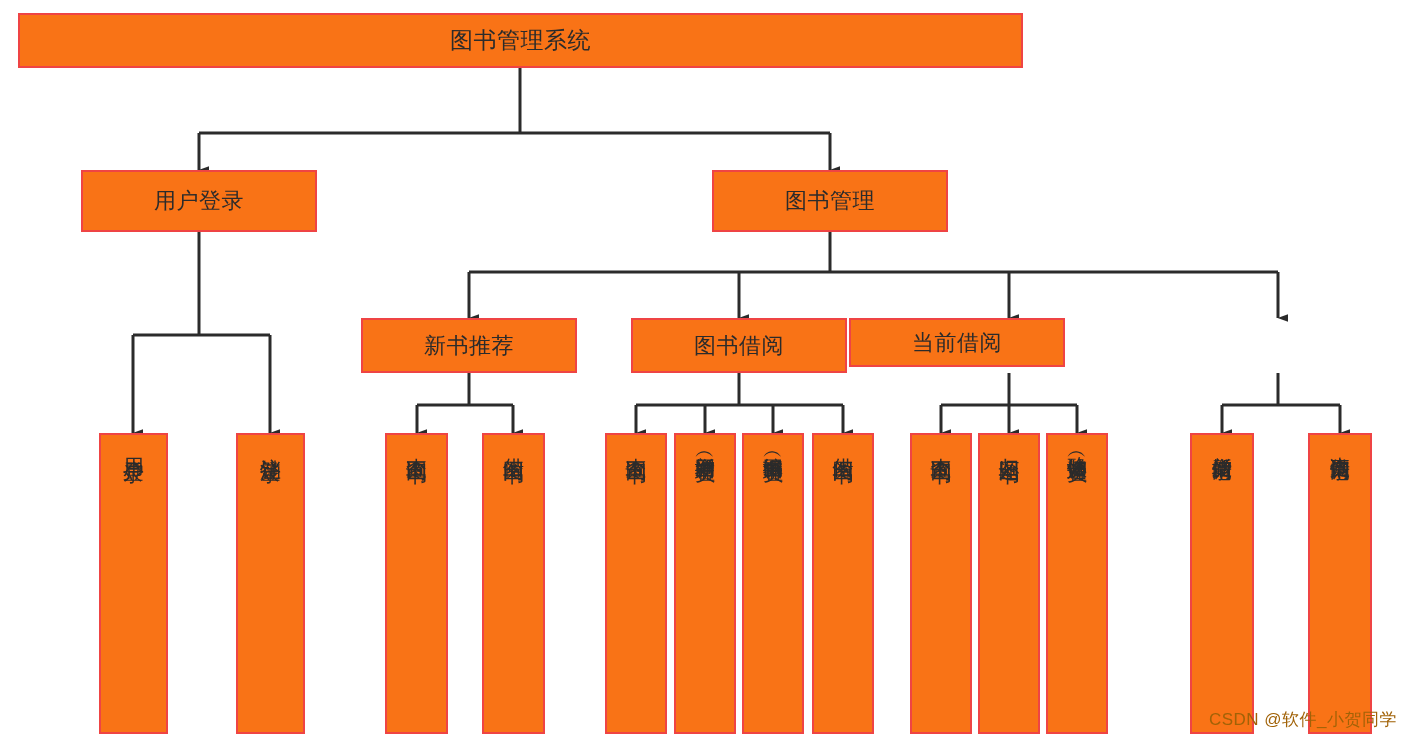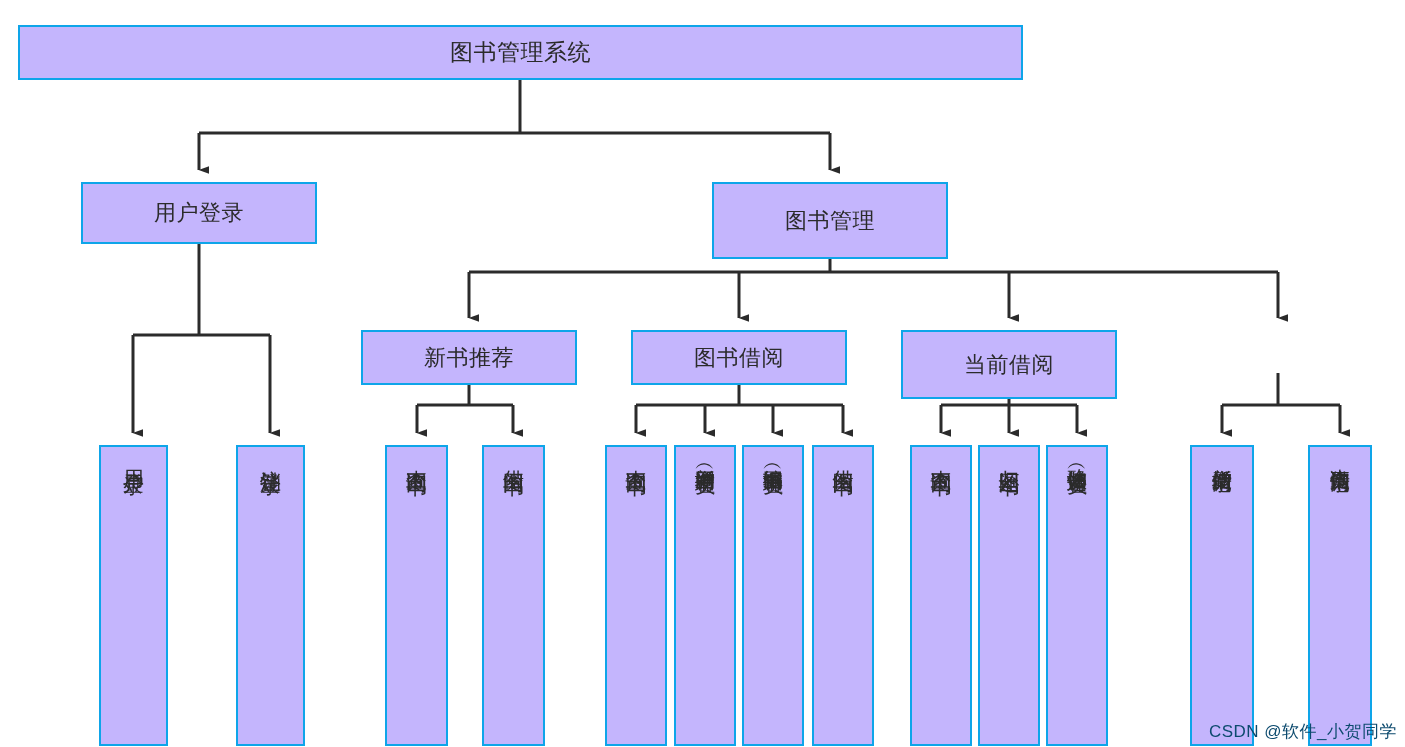--- a/index.html
+++ b/index.html
@@ -23,27 +23,26 @@
     position: absolute;
     left: 0;
     top: 0;
     width: 1405px;
     height: 747px;
     pointer-events: none;
   }
   .node {
     position: absolute;
     box-sizing: border-box;
-    background: #c4b5fd;
-    border: 2px solid #0ea5e9;
+    background: #f97316;
+    border: 2px solid #ef4444;
     display: flex;
     align-items: center;
     justify-content: center;
     overflow: hidden;
-    margin-top: 12px;
   }
   .node-label {
     color: #2b2b2b;
     letter-spacing: 0.5px;
     line-height: 1.18;
     text-align: center;
     white-space: nowrap;
   }
   .node.horizontal .node-label {
     font-size: 22px;
@@ -64,23 +63,23 @@
     letter-spacing: 2px;
     white-space: normal;
   }
   .node.vertical.tall-text .node-label {
     font-size: 20px;
     letter-spacing: 1px;
   }
   .watermark {
     position: absolute;
     right: 8px;
-    bottom: 4px;
+    bottom: 16px;
     font-size: 17px;
-    color: #0c4a6e;
+    color: #a16207;
     letter-spacing: 0.5px;
     white-space: nowrap;
   }
 </style>
 </head>
 <body>
 
 <div id="diagram-root">
 
   <svg class="edges" viewBox="0 0 1405 747" xmlns="http://www.w3.org/2000/svg">
@@ -135,33 +134,33 @@
   </svg>
 
   <div class="node root horizontal" style="left:18px; top:13px; width:1005px; height:55px;">
     <span class="node-label">图书管理系统</span>
   </div>
 
   <div class="node horizontal" style="left:81px; top:170px; width:236px; height:62px;">
     <span class="node-label">用户登录</span>
   </div>
 
-  <div class="node horizontal" style="left:712px; top:170px; width:236px; height:77px;">
+  <div class="node horizontal" style="left:712px; top:170px; width:236px; height:62px;">
     <span class="node-label">图书管理</span>
   </div>
 
   <div class="node horizontal" style="left:631px; top:318px; width:216px; height:55px;">
     <span class="node-label">图书借阅</span>
   </div>
 
   <div class="node horizontal" style="left:361px; top:318px; width:216px; height:55px;">
     <span class="node-label">新书推荐</span>
   </div>
 
-  <div class="node horizontal" style="left:901px; top:318px; width:216px; height:69px;">
+  <div class="node horizontal" style="left:849px; top:318px; width:216px; height:49px;">
     <span class="node-label">当前借阅</span>
   </div>
 
 
   <div class="node vertical" style="left:99px; top:433px; width:69px; height:301px;">
     <span class="node-label">用户登录</span>
   </div>
 
   <div class="node vertical" style="left:236px; top:433px; width:69px; height:301px;">
     <span class="node-label">注销登录</span>

